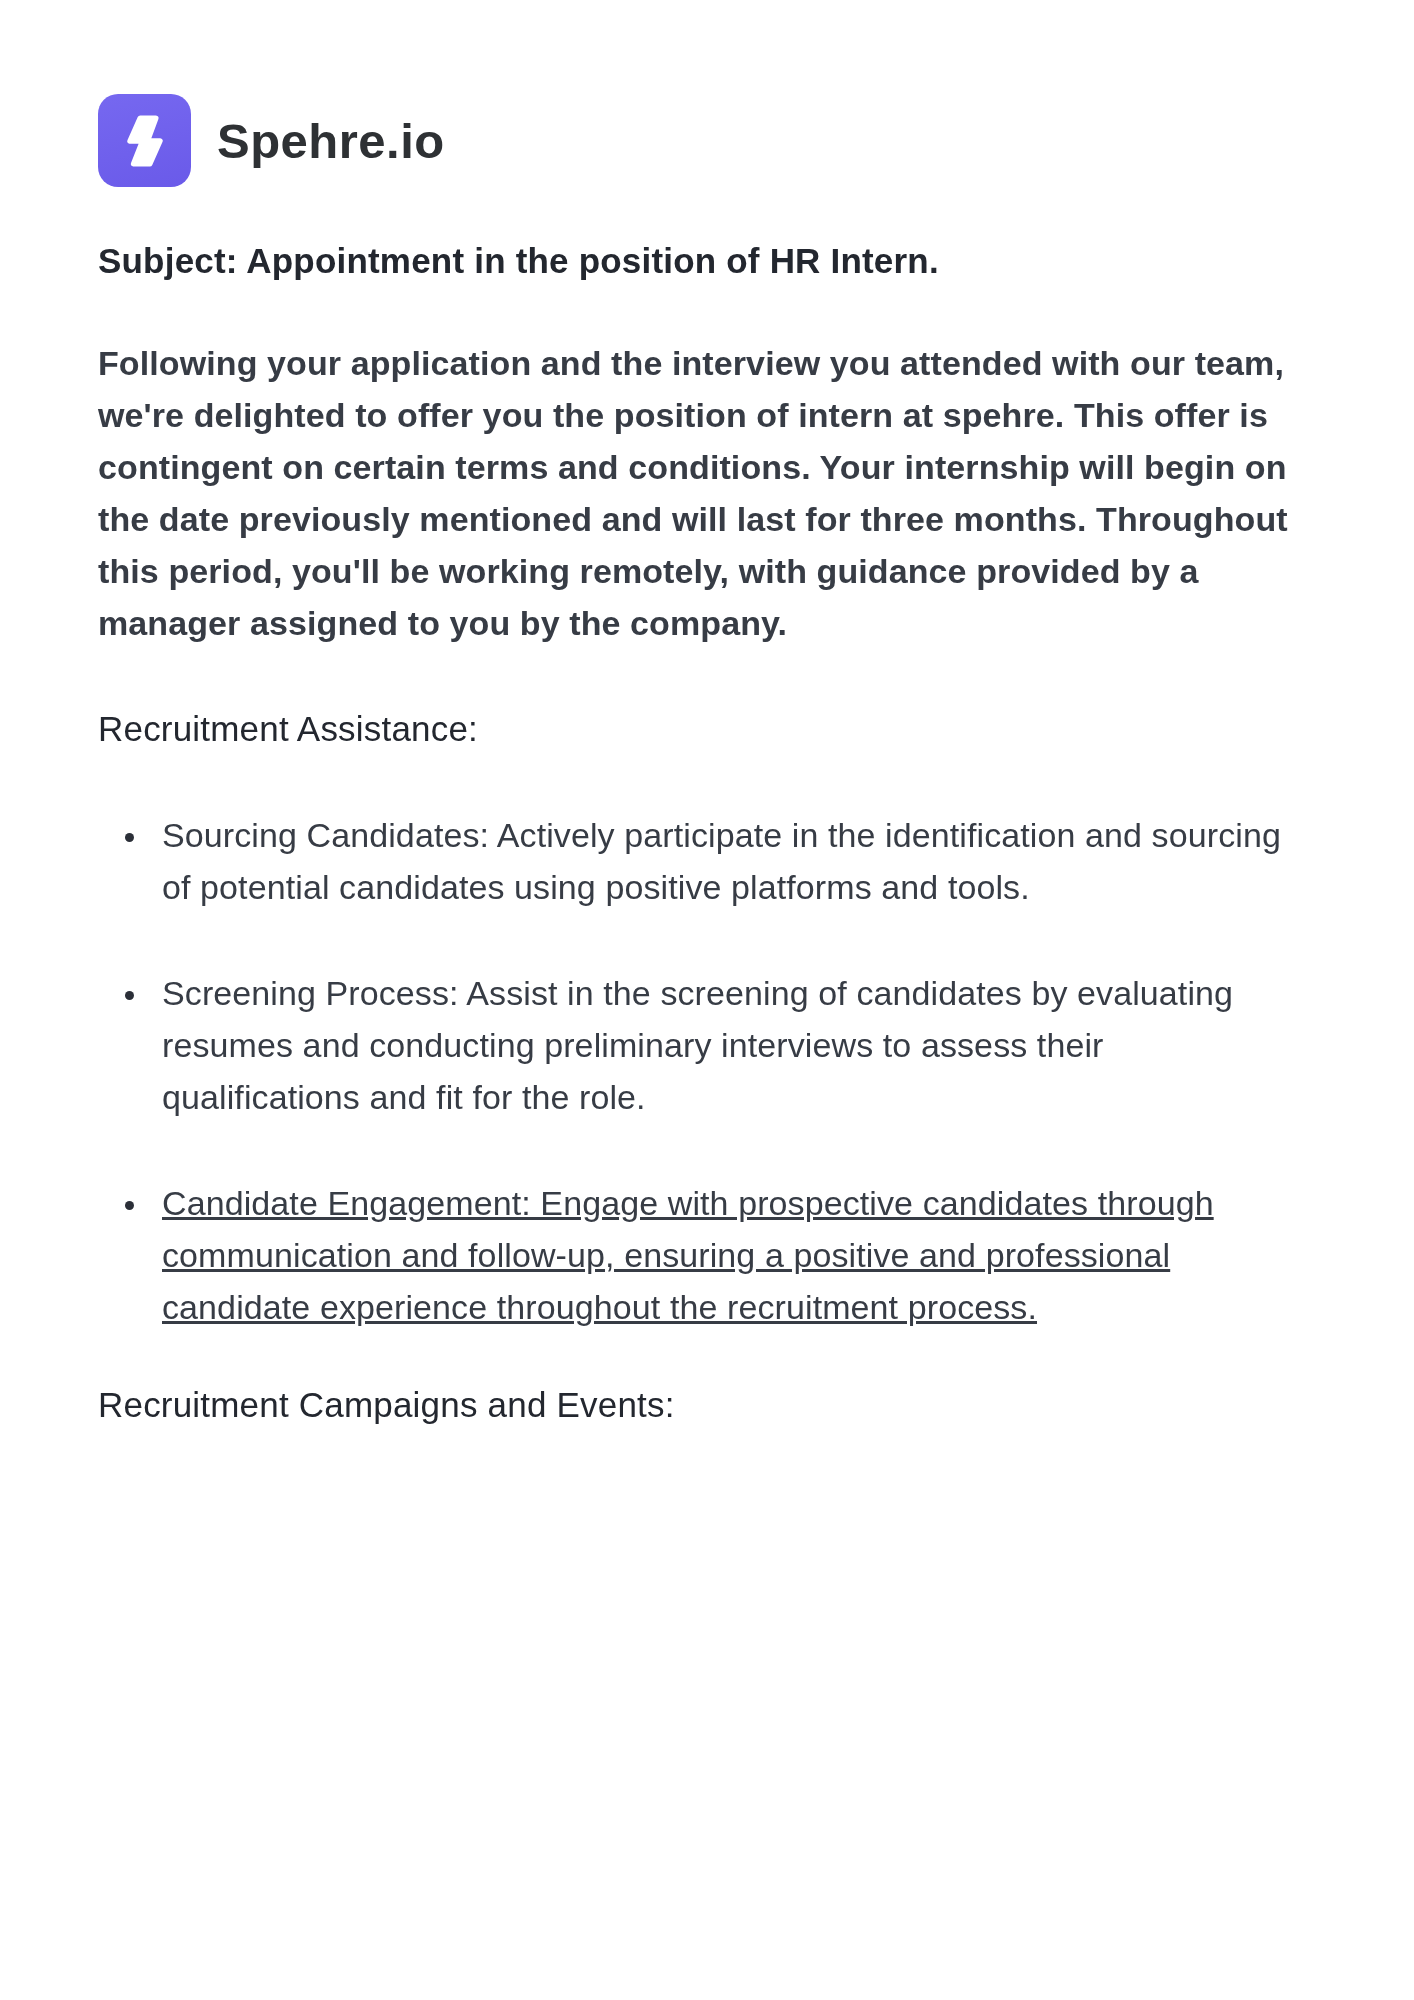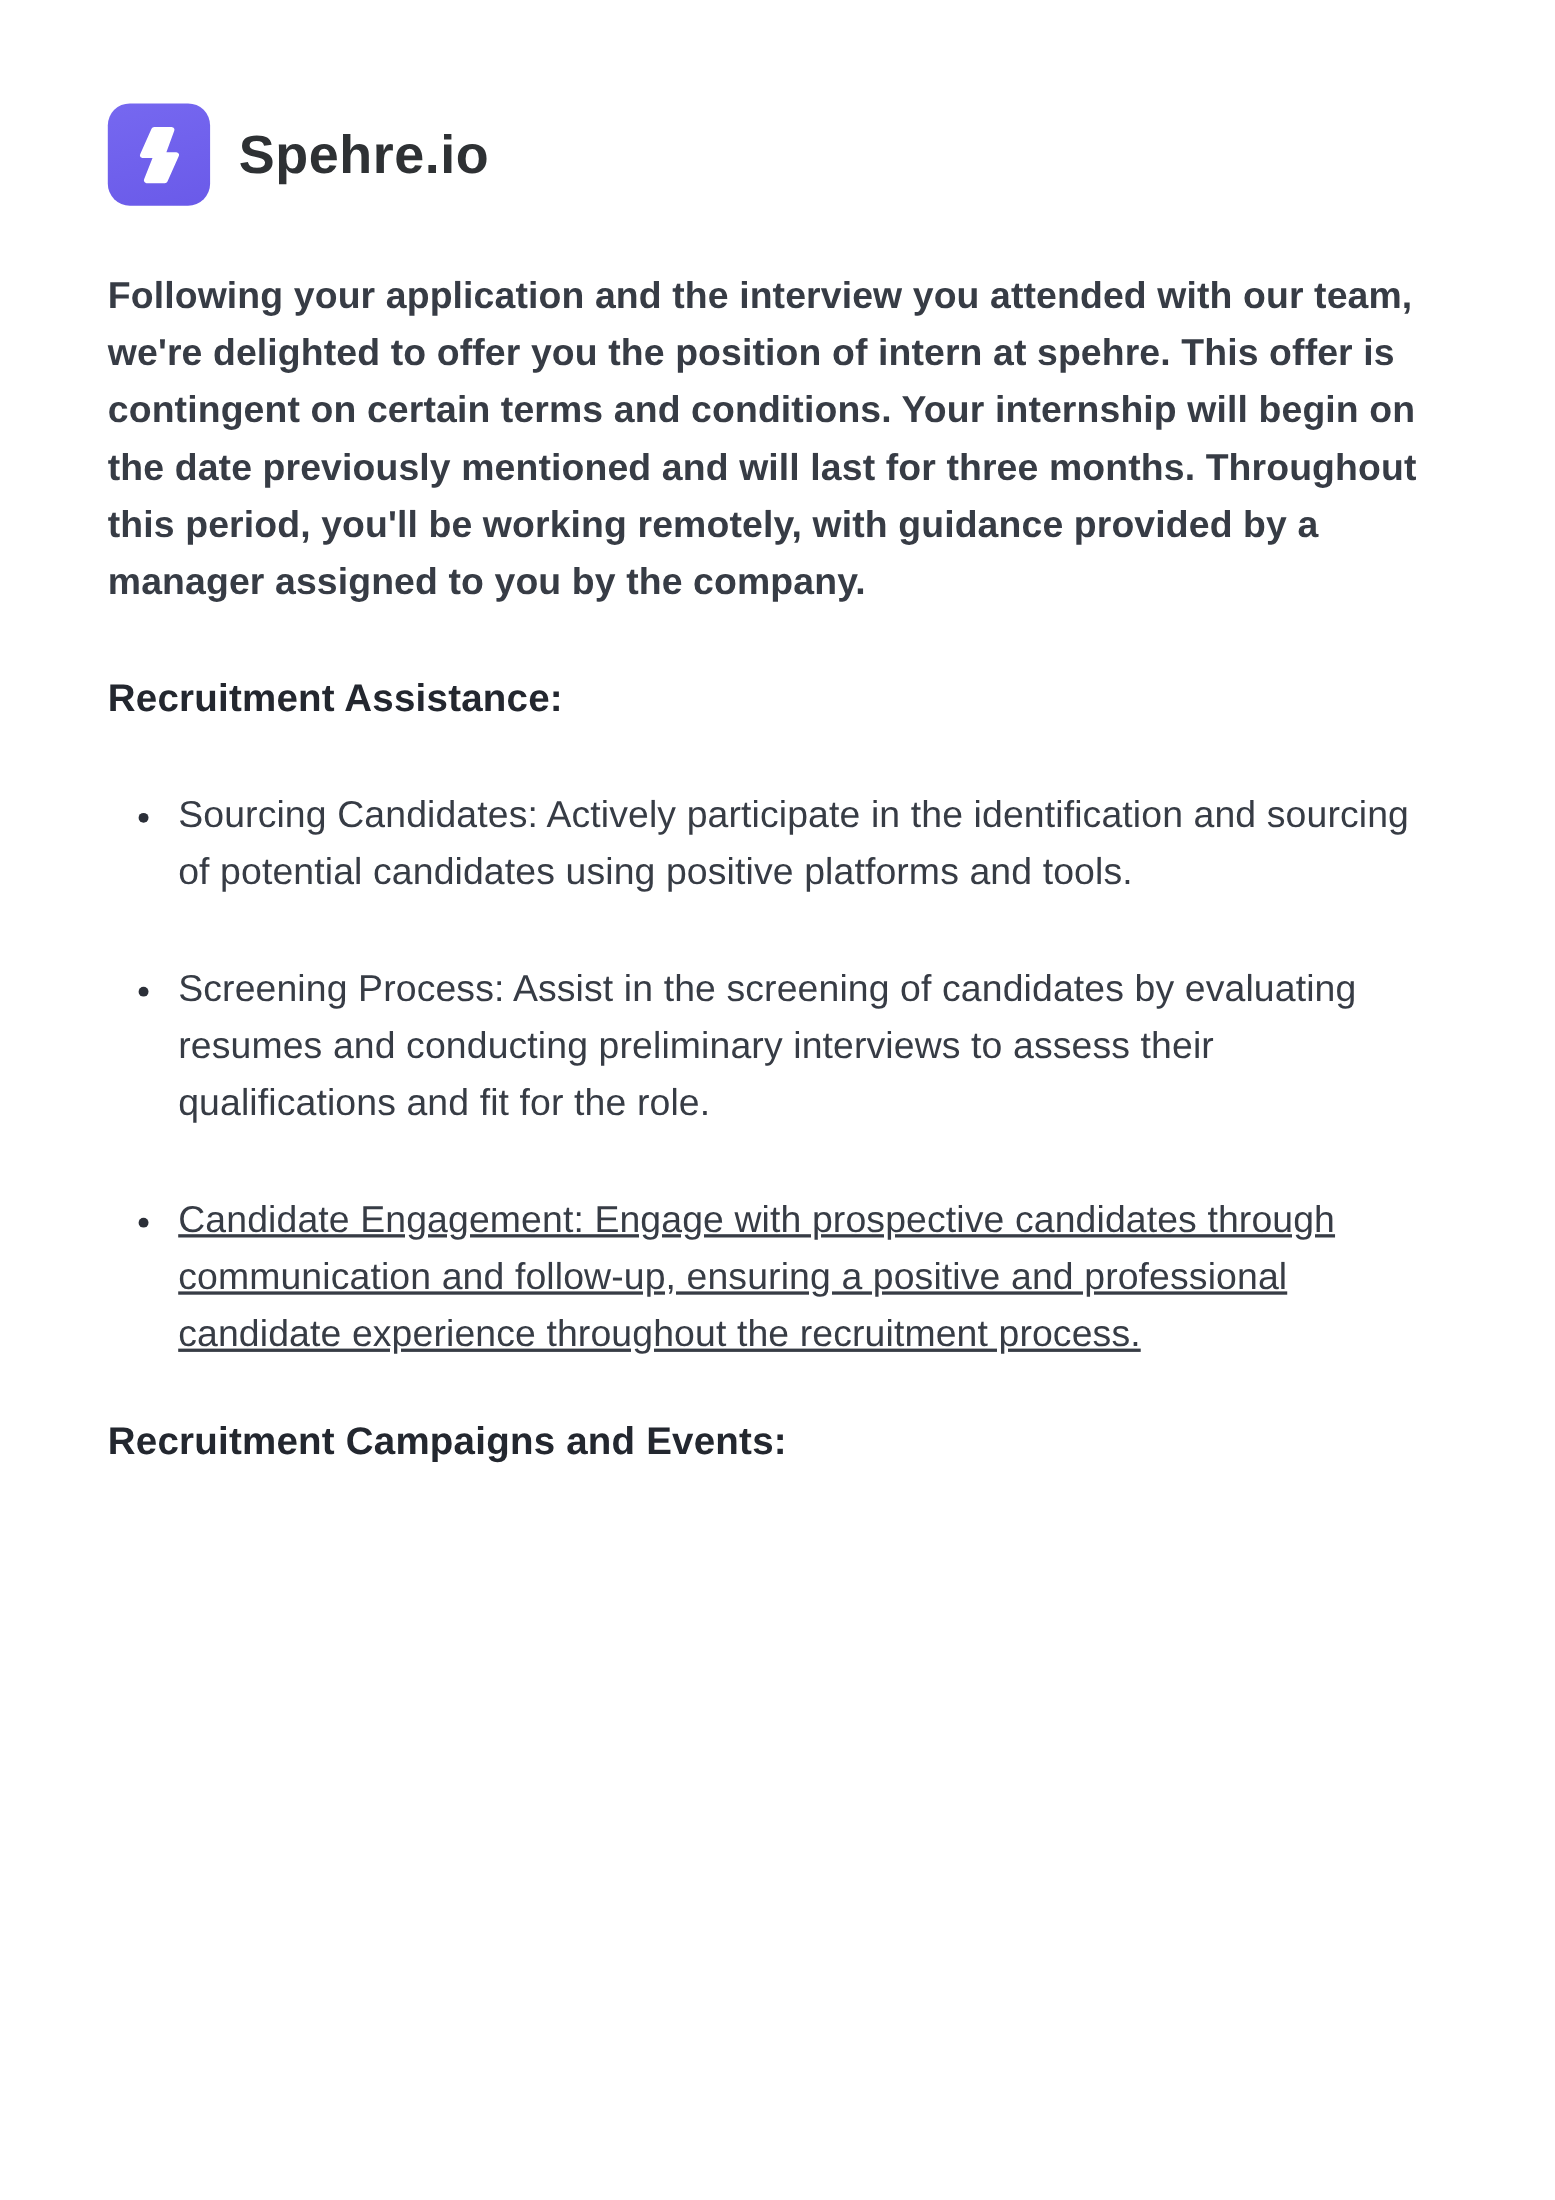--- a/index.html
+++ b/index.html
@@ -69,21 +69,21 @@
     font-weight: 700;
     color: #23272f;
     text-decoration: underline;
     text-decoration-thickness: 3px;
     text-underline-offset: 9px;
     letter-spacing: 0.2px;
   }
   .section-title {
     margin-top: 60px;
     font-size: 35px;
-    font-weight: 700;
+    font-weight: 400;
     color: #23272f;
     letter-spacing: 0.2px;
   }
   .section-title.campaigns { margin-top: 52px; }
   .bullet-list {
     margin: 60px 0 0 0;
     padding-left: 52px;
     list-style: disc;
   }
   .bullet-list li {
@@ -107,20 +107,21 @@
   <header class="logo-row">
     <div class="logo-mark">
       <svg viewBox="0 0 100 100" aria-hidden="true">
         <polygon points="68,12 42,12 25,50 46,50 31,88 58,88 75,50 54,50" fill="#ffffff" stroke="#ffffff" stroke-width="9" stroke-linejoin="round"></polygon>
       </svg>
     </div>
     <div class="brand-name">Spehre.io</div>
   </header>
 
 
+  <div class="subject">Subject: Appointment in the position of HR Intern.</div>
 
   <p class="body-text">Following your application and the interview you attended with our team, we're delighted to offer you the position of intern at spehre. This offer is contingent on certain terms and conditions. Your internship will begin on the date previously mentioned and will last for three months. Throughout this period, you'll be working remotely, with guidance provided by a manager assigned to you by the company.</p>
 
 
   <div class="section-title">Recruitment Assistance:</div>
 
   <ul class="bullet-list">
     <li>Sourcing Candidates: Actively participate in the identification and sourcing of potential candidates using positive platforms and tools.</li>
     <li>Screening Process: Assist in the screening of candidates by evaluating resumes and conducting preliminary interviews to assess their qualifications and fit for the role.</li>
     <li>Candidate Engagement: Engage with prospective candidates through communication and follow-up, ensuring a positive and professional candidate experience throughout the recruitment process.</li>

